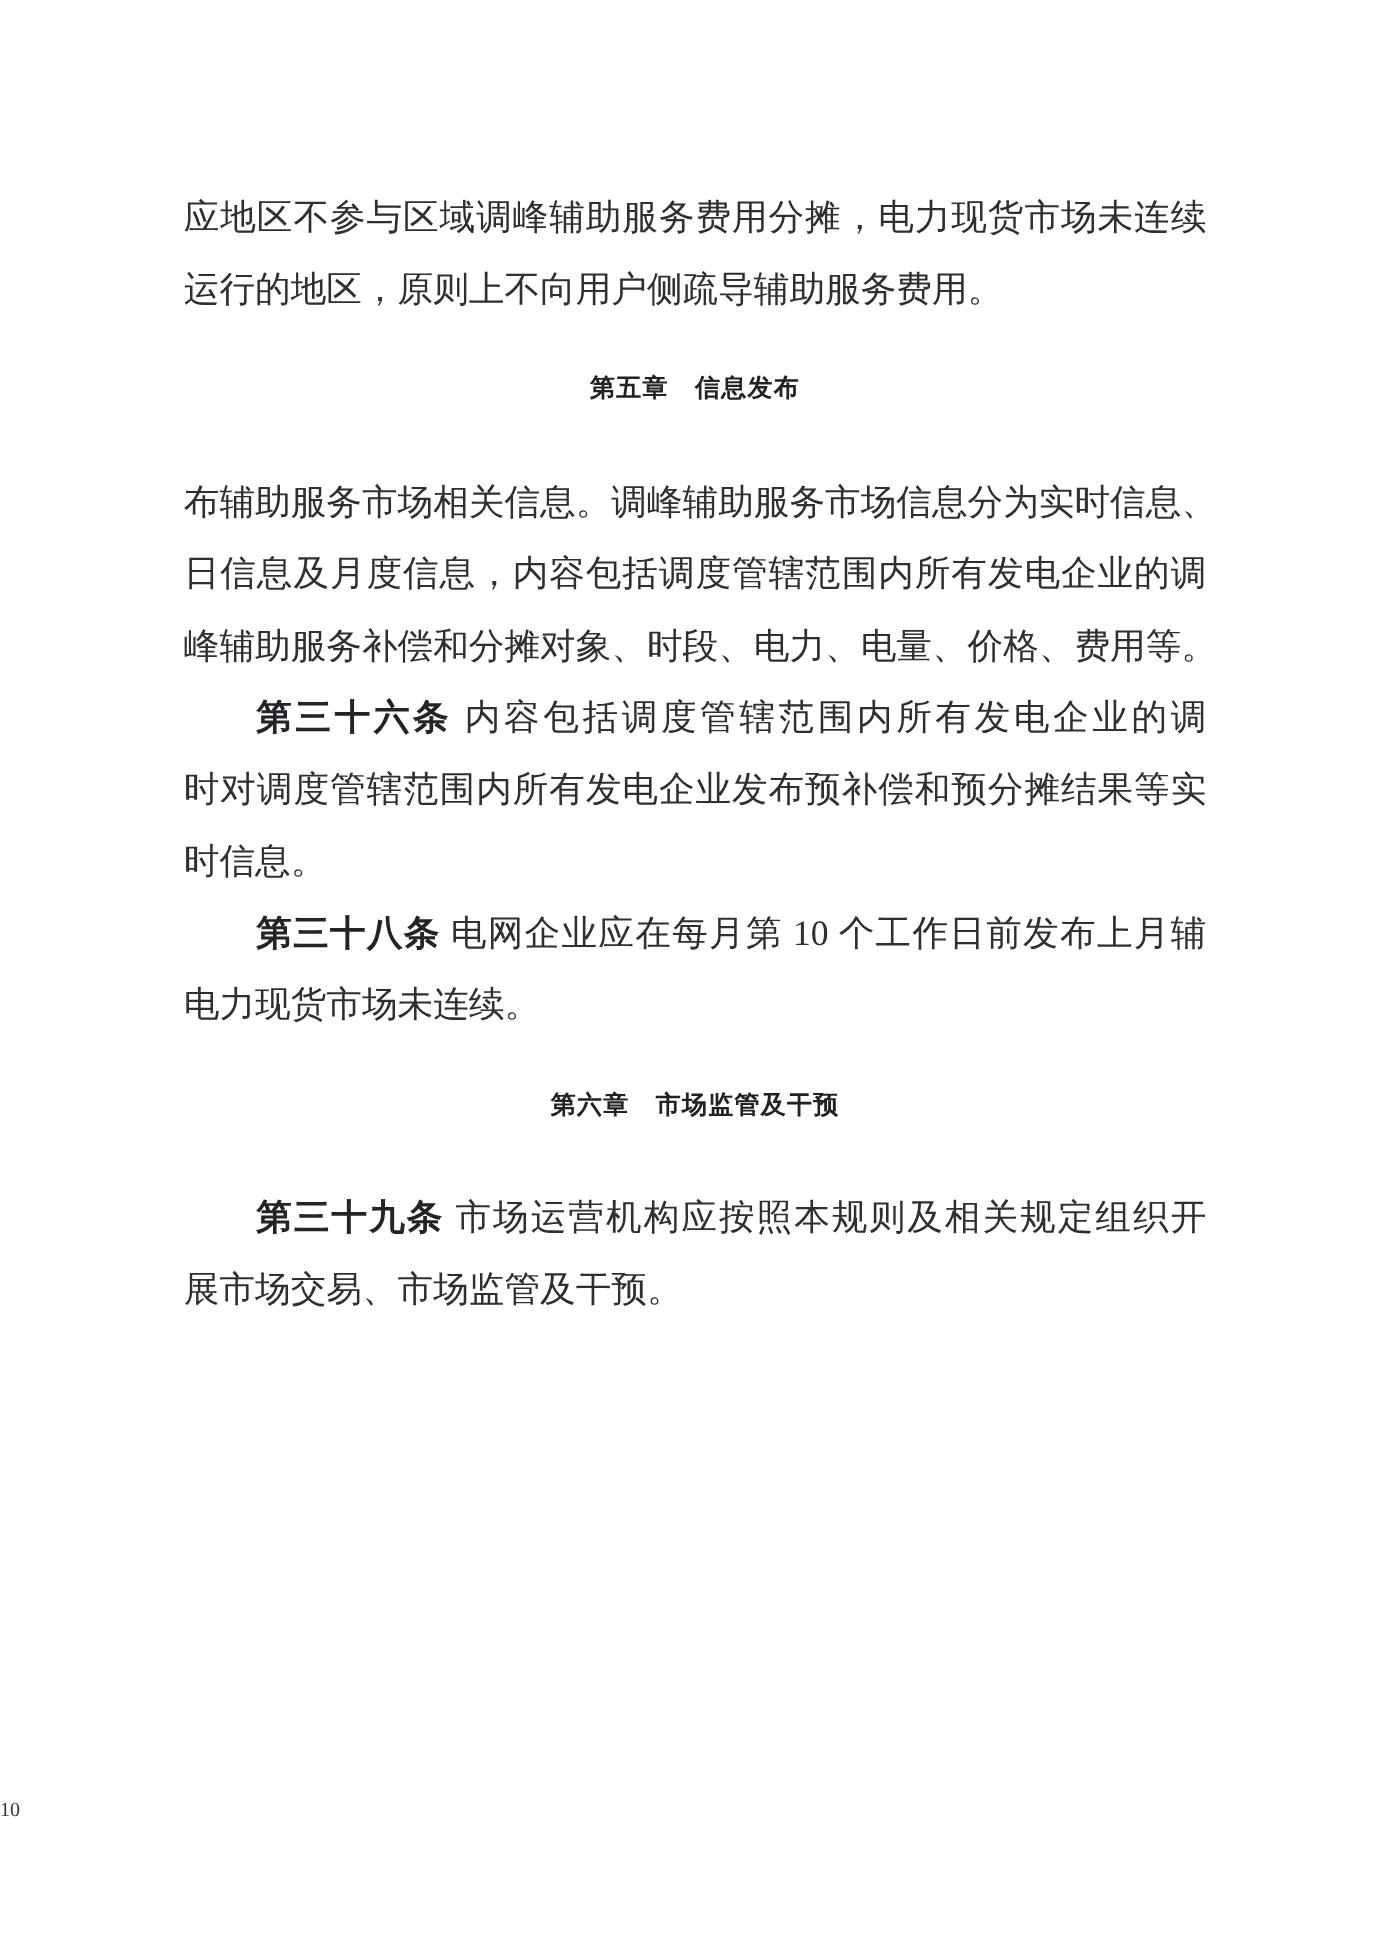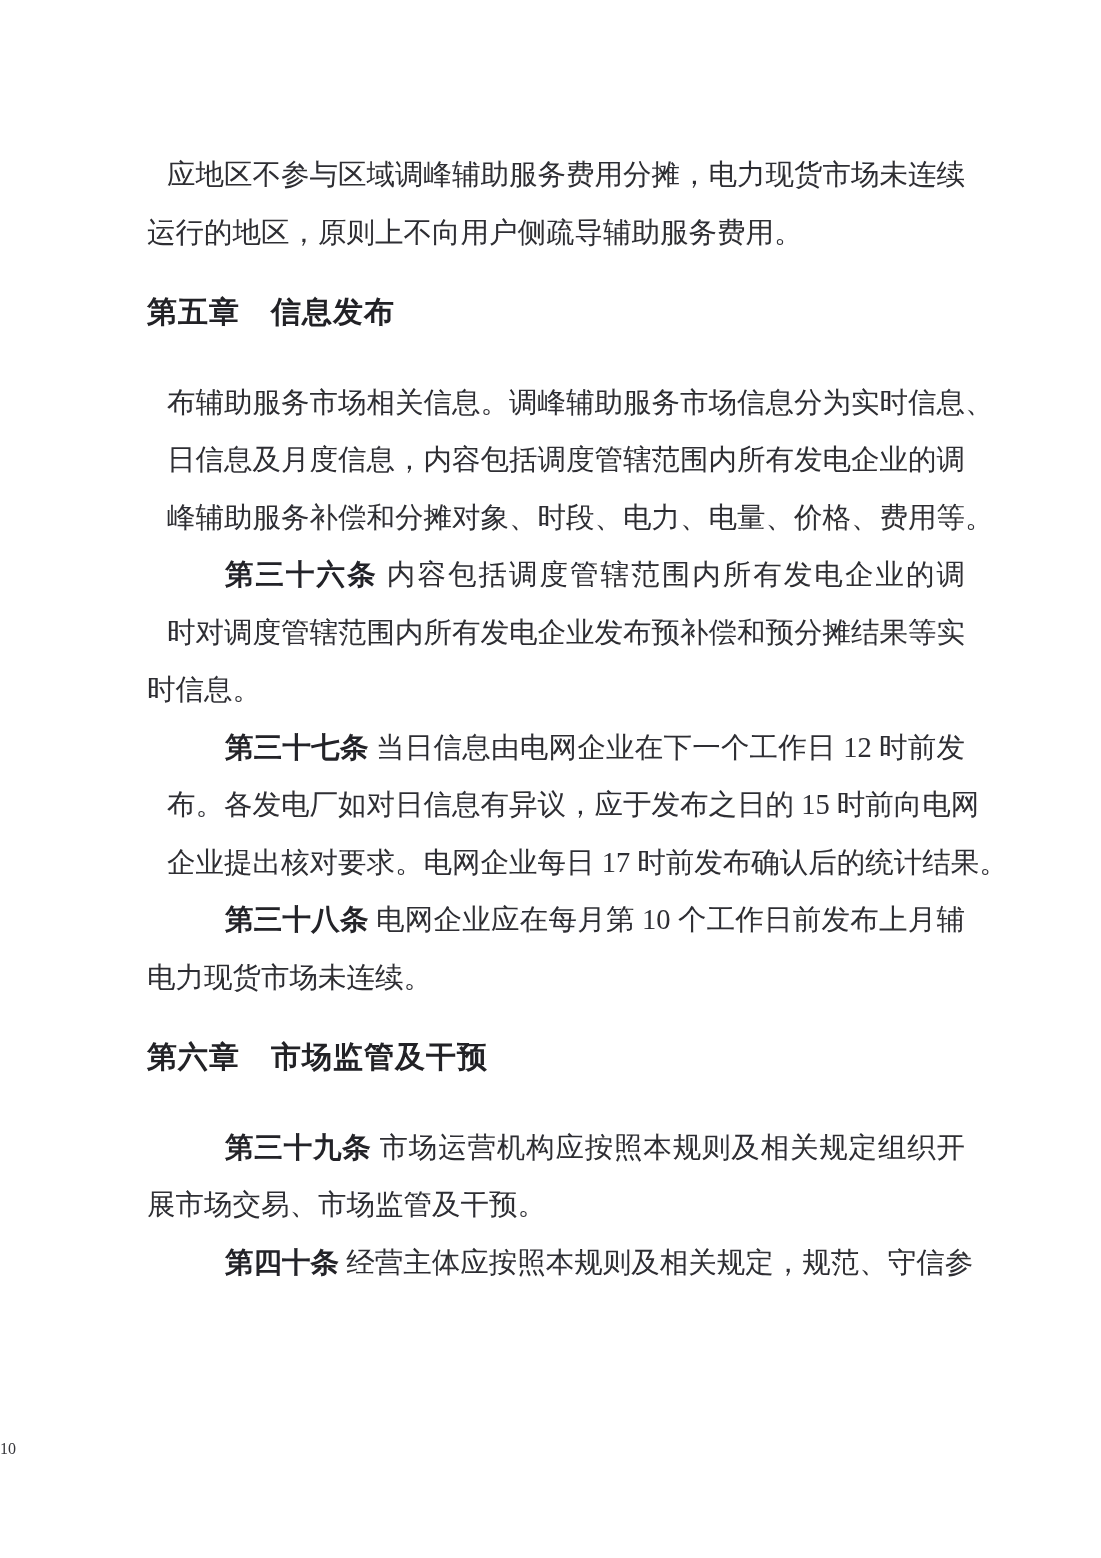--- a/index.html
+++ b/index.html
@@ -23,31 +23,30 @@
   .line {
     font-size: 28.5px;
     line-height: 57.5px;
     height: 57.5px;
     white-space: nowrap;
     overflow: visible;
   }
   .line.fill {
     text-align: justify;
     text-align-last: justify;
-    margin-left: 20px;
   }
   .line.indent { padding-left: 58px; }
   .art-num { font-weight: bold; color: #232328; }
   .heading {
     font-family: "Liberation Sans", sans-serif;
     font-weight: bold;
-    font-size: 30px;
+    font-size: 20px;
     line-height: 57.5px;
     height: 57.5px;
-    text-align: left;
+    text-align: center;
     margin-top: 22px;
     margin-bottom: 33px;
     color: #222226;
     letter-spacing: 1px;
   }
   .page-number {
     position: absolute;
     left: 0;
     top: 1440px;
     width: 100%;
@@ -70,31 +69,23 @@
         <div class="line fill">布辅助服务市场相关信息。调峰辅助服务市场信息分为实时信息、</div>
         <div class="line fill">日信息及月度信息，内容包括调度管辖范围内所有发电企业的调</div>
         <div class="line fill">峰辅助服务补偿和分摊对象、时段、电力、电量、价格、费用等。</div>
       </div>
       <div class="para">
         <div class="line indent fill"><span class="art-num">第三十六条</span> <span>内容包括调度管辖范围内所有发电企业的调</span></div>
         <div class="line fill">时对调度管辖范围内所有发电企业发布预补偿和预分摊结果等实</div>
         <div class="line">时信息。</div>
       </div>
       <div class="para">
-        <div class="line indent fill"><span class="art-num">第三十七条</span> <span>当日信息由电网企业在下一个工作日 12 时前发</span></div>
-        <div class="line fill">布。各发电厂如对日信息有异议，应于发布之日的 15 时前向电网</div>
-        <div class="line fill">企业提出核对要求。电网企业每日 17 时前发布确认后的统计结果。</div>
-      </div>
-      <div class="para">
         <div class="line indent fill"><span class="art-num">第三十八条</span> <span>电网企业应在每月第 10 个工作日前发布上月辅</span></div>
         <div class="line">电力现货市场未连续。</div>
       </div>
       <div class="heading">第六章　市场监管及干预</div>
       <div class="para">
         <div class="line indent fill"><span class="art-num">第三十九条</span> <span>市场运营机构应按照本规则及相关规定组织开</span></div>
         <div class="line">展市场交易、市场监管及干预。</div>
       </div>
-      <div class="para">
-        <div class="line indent fill"><span class="art-num">第四十条</span> <span>经营主体应按照本规则及相关规定，规范、守信参</span></div>
-      </div>
     </div>
   <div class="page-number">10</div>
 </div>
 
 </body></html>

